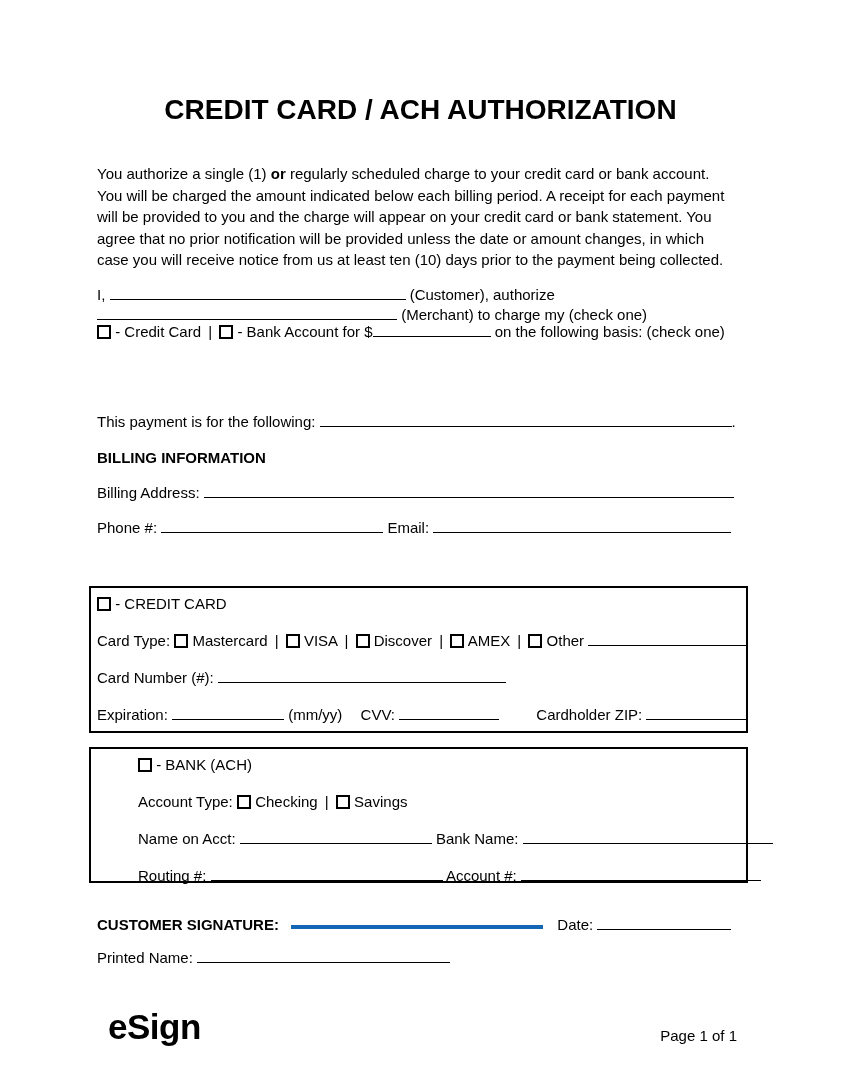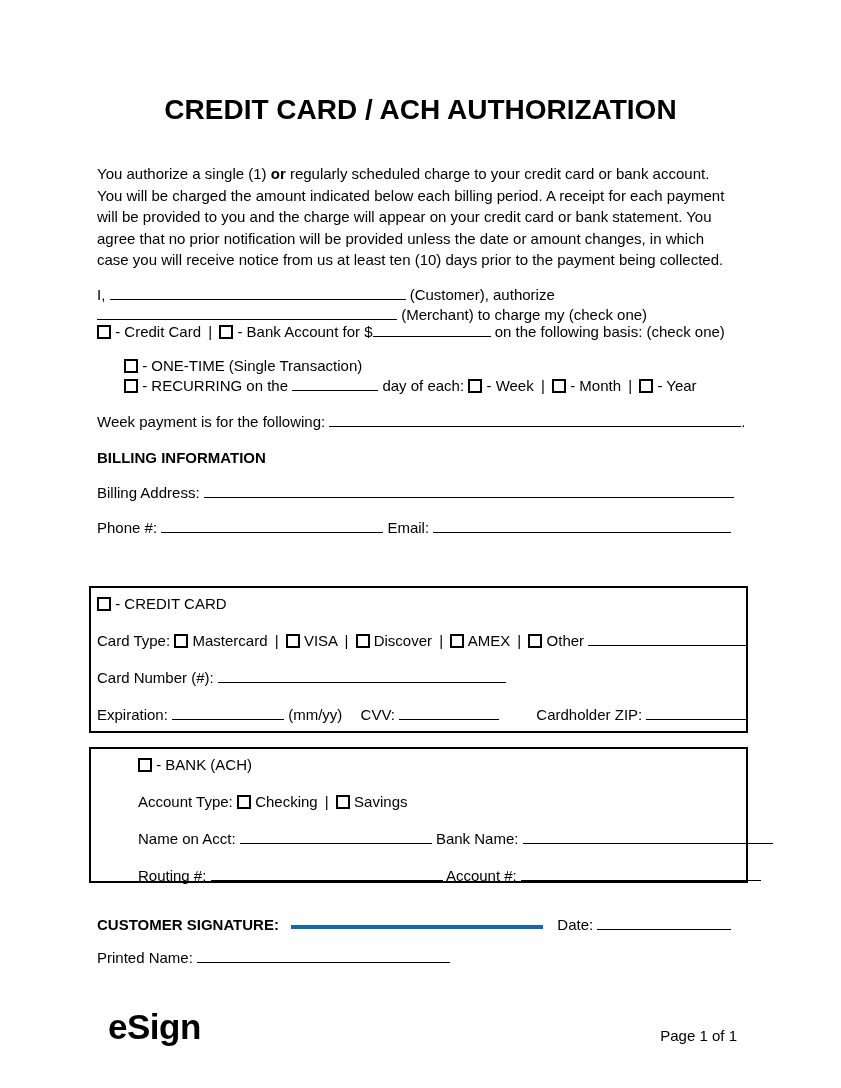--- a/index.html
+++ b/index.html
@@ -69,42 +69,24 @@
 
   <div class="abs row" style="top:323px;left:97px;">
     <span class="cb"></span>
     <span>- Credit Card</span>
     <span class="sep">|</span>
     <span class="cb"></span>
     <span>- Bank Account for $</span><span class="blank" style="width:118px;"></span>
     <span>on the following basis: (check one)</span>
   </div>
 
-  <div class="abs row" style="top:357px;left:124px;">
-    <span class="cb"></span>
-    <span>- ONE-TIME (Single Transaction)</span>
-  </div>
 
-  <div class="abs row" style="top:377px;left:124px;">
-    <span class="cb"></span>
-    <span>- RECURRING on the</span>
-    <span class="blank" style="width:86px;"></span>
-    <span>day of each:</span>
-    <span class="cb"></span>
-    <span>- Week</span>
-    <span class="sep">|</span>
-    <span class="cb"></span>
-    <span>- Month</span>
-    <span class="sep">|</span>
-    <span class="cb"></span>
-    <span>- Year</span>
-  </div>
 
   <div class="abs row" style="top:413px;left:97px;">
-    <span>Week payment is for the following:</span>
+    <span>This payment is for the following:</span>
     <span class="blank" style="width:412px;"></span><span>.</span>
   </div>
 
   <div class="abs row b" style="top:449px;left:97px;">BILLING INFORMATION</div>
 
   <div class="abs row" style="top:484px;left:97px;">
     <span>Billing Address:</span>
     <span class="blank" style="width:530px;"></span>
   </div>
 

